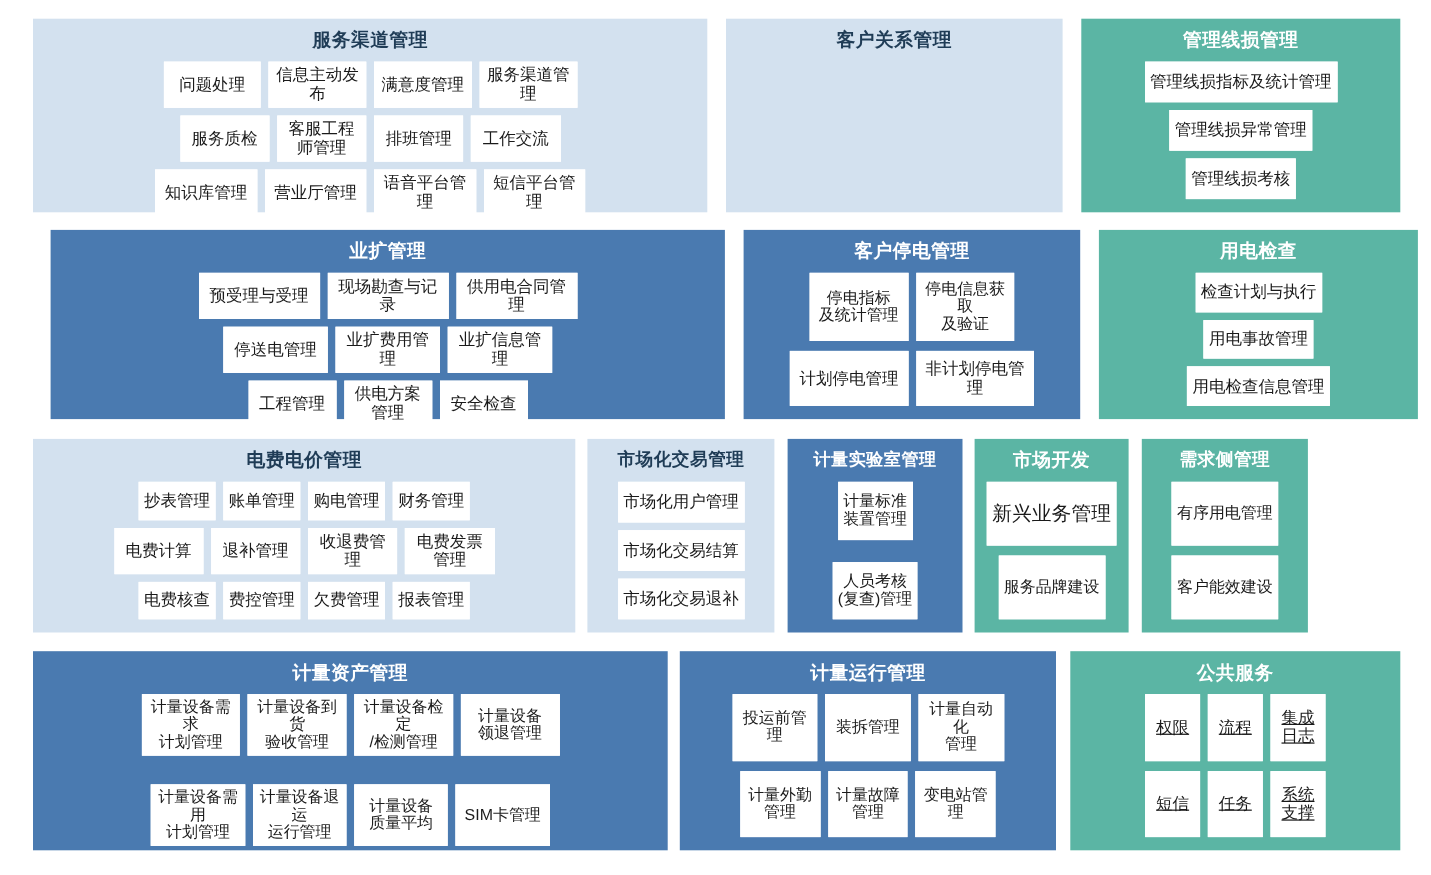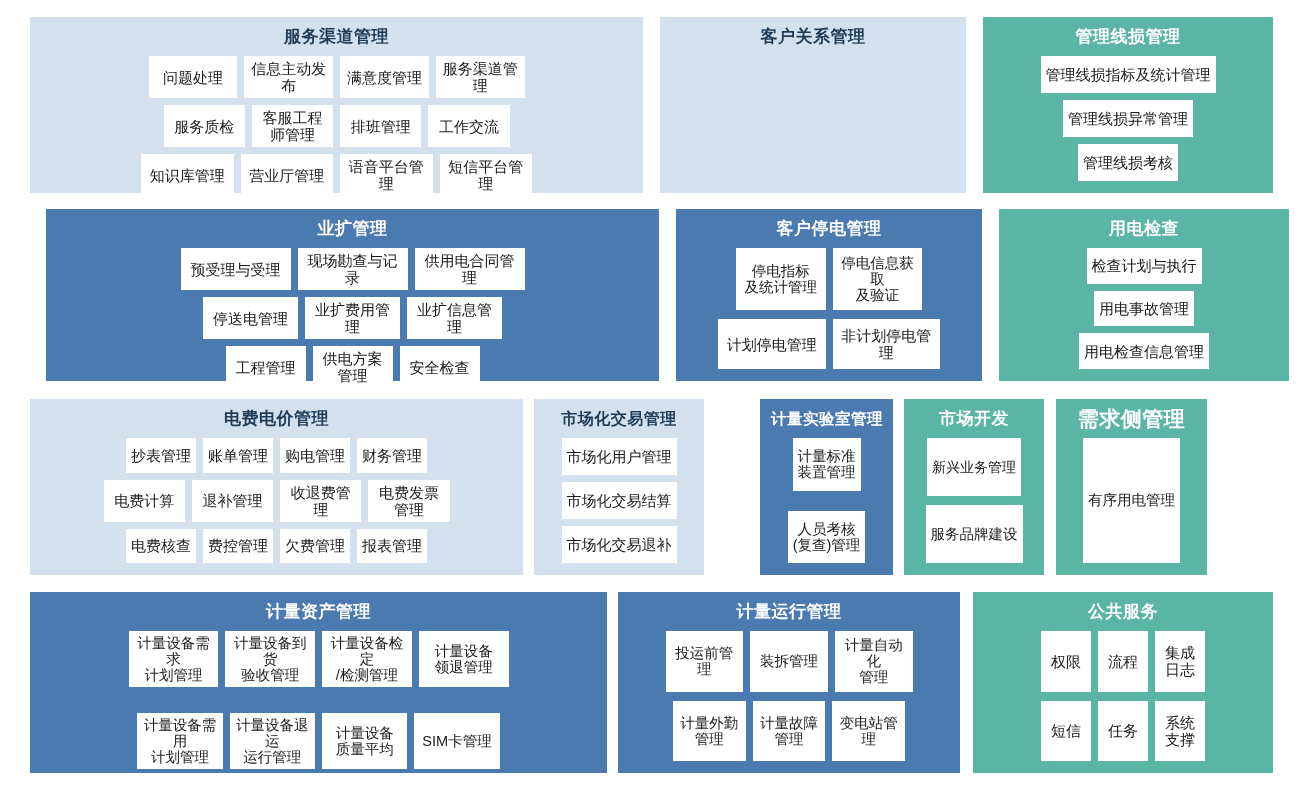--- a/index.html
+++ b/index.html
@@ -225,55 +225,58 @@
           <div class="cell">市场化交易结算</div>
         </div>
         <div class="row">
           <div class="cell">市场化交易退补</div>
         </div>
       </div>
     </div>
 
     <div style="width:12px;"></div>
 
-    <div class="panel blue" style="width:133px;margin-left:44px;">
+    <div class="panel blue" style="width:159px;">
       <div class="panel-title" style="font-size:15.5px;">计量实验室管理</div>
       <div class="grid" style="gap:20px;">
         <div class="row">
           <div class="cell two-line">计量标准
 装置管理</div>
         </div>
         <div class="row">
           <div class="cell two-line">人员考核
 (复查)管理</div>
         </div>
       </div>
     </div>
 
     <div style="width:11px;"></div>
 
     <div class="panel teal" style="width:140px;">
       <div class="panel-title">市场开发</div>
       <div class="grid" style="gap:9px;">
         <div class="row">
-          <div class="cell" style="font-size:14px;">新兴业务管理</div>
+          <div class="cell" style="font-size:18px;">新兴业务管理</div>
         </div>
         <div class="row">
           <div class="cell" style="font-size:14.5px;">服务品牌建设</div>
         </div>
       </div>
     </div>
 
     <div style="width:12px;"></div>
 
     <div class="panel teal" style="width:151px;">
-      <div class="panel-title" style="font-size:21px;">需求侧管理</div>
+      <div class="panel-title" style="font-size:16px;">需求侧管理</div>
       <div class="grid" style="gap:9px;">
         <div class="row">
           <div class="cell" style="font-size:14.5px;">有序用电管理</div>
+        </div>
+        <div class="row">
+          <div class="cell" style="font-size:14.5px;">客户能效建设</div>
         </div>
       </div>
     </div>
   </div>
 
   <div class="band" style="left:30px;top:592px;width:1243px;height:181px;">
 
     <div class="panel blue" style="width:577px;">
       <div class="panel-title">计量资产管理</div>
       <div class="grid" style="gap:26px;">
@@ -317,21 +320,21 @@
 管理</div>
           <div class="cell two-line">变电站管理</div>
         </div>
       </div>
     </div>
 
     <div style="width:13px;"></div>
 
     <div class="panel teal" style="width:300px;">
       <div class="panel-title">公共服务</div>
-      <div class="grid" style="gap:9px;">
+      <div class="grid" style="gap:9px;text-decoration:underline;">
         <div class="row">
           <div class="cell">权限</div>
           <div class="cell">流程</div>
           <div class="cell">集成日志</div>
         </div>
         <div class="row">
           <div class="cell">短信</div>
           <div class="cell">任务</div>
           <div class="cell">系统支撑</div>
         </div>

